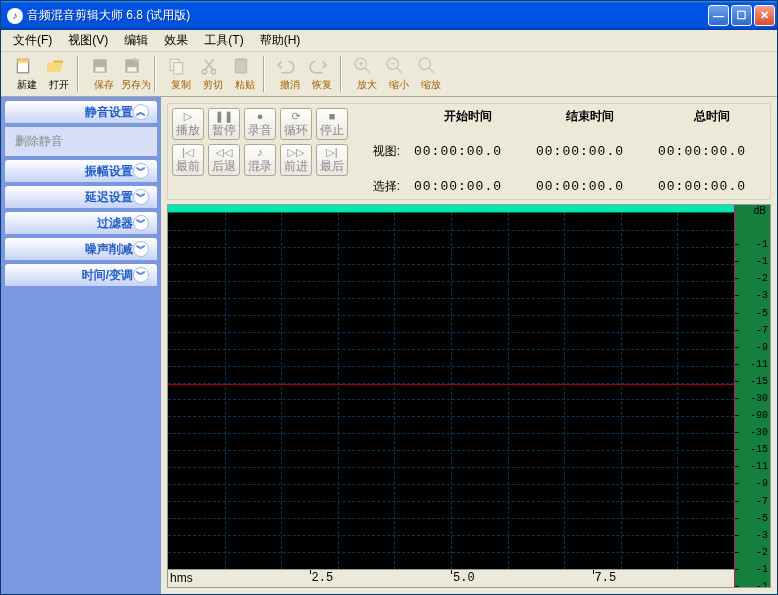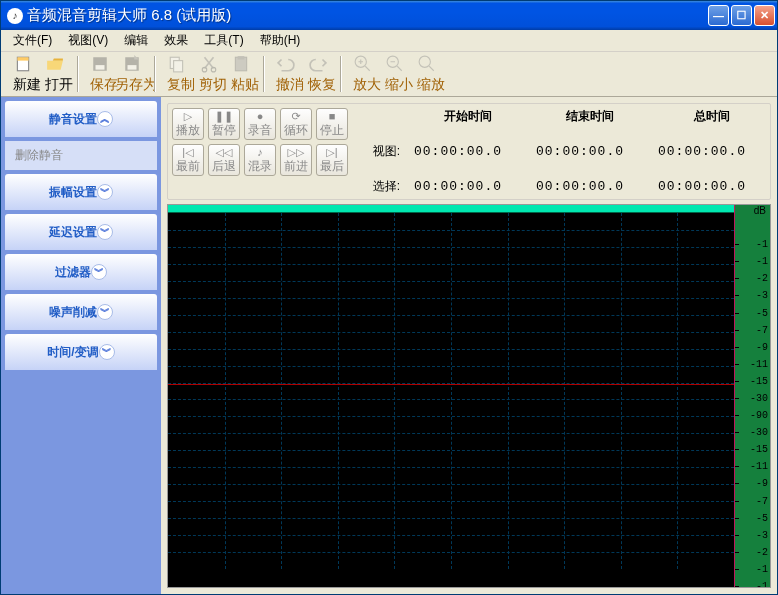--- a/index.html
+++ b/index.html
@@ -1,39 +1,39 @@
 <!DOCTYPE html>
 <html><head>
 <meta charset="utf-8">
 <style>
 * { margin: 0; padding: 0; box-sizing: border-box; font-family: "Microsoft YaHei", SimSun, Arial, sans-serif; font-size: 12px; }
 body { background: #ece9d8; width: 778px; height: 595px; overflow: hidden; border: 1px solid #003c74; }
 
 .titlebar { height: 29px; background: linear-gradient(to bottom, #3c8cde 0%, #0054e3 8%, #0054e3 40%, #0050da 88%, #003ca6 100%); display: flex; align-items: center; padding: 0 2px 0 6px; color: white; }
 .titlebar .icon { width: 16px; height: 16px; background: #fff; border-radius: 50%; display: flex; align-items: center; justify-content: center; margin-right: 4px; font-size: 10px; color: #333; }
-.titlebar .title { flex: 1; font-size: 15px; text-shadow: 1px 1px 1px rgba(0,0,0,.4); }
+.titlebar .title { flex: 1; font-size: 12px; text-shadow: 1px 1px 1px rgba(0,0,0,.4); }
 .titlebar .winbtns { display: flex; gap: 2px; }
 .titlebar .winbtn { width: 21px; height: 21px; border: 1px solid #fff; border-radius: 3px; display: flex; align-items: center; justify-content: center; color: white; font-weight: bold; font-size: 11px; cursor: pointer; }
 .winbtn.min, .winbtn.max { background: linear-gradient(to bottom, #6fa1e6, #2b6ad2); }
 .winbtn.close { background: linear-gradient(to bottom, #f4a28b, #d64f2f); }
 
 .menubar { height: 22px; background: #ece9d8; display: flex; align-items: center; padding: 0 4px; border-bottom: 1px solid #d4d0c8; }
 .menubar .item { padding: 2px 8px; cursor: pointer; }
 
 .toolbar { height: 45px; background: #ece9d8; display: flex; align-items: center; padding: 2px 6px; border-bottom: 1px solid #aca899; gap: 0; }
 .toolbar .tbtn { width: 32px; display: flex; flex-direction: column; align-items: center; gap: 2px; cursor: pointer; padding: 2px 4px; }
 .toolbar .tbtn.disabled { color: #a16207; cursor: default; }
 .toolbar .tbtn .ic { width: 20px; height: 20px; display: flex; align-items: center; justify-content: center; }
-.toolbar .tbtn .lbl { font-size: 14px; white-space: nowrap; margin-left: 8px; }
+.toolbar .tbtn .lbl { font-size: 10px; white-space: nowrap; margin-left: 8px; }
 .toolbar .sep { width: 1px; height: 36px; background: #aca899; margin: 0 6px; box-shadow: 1px 0 0 #fff; }
 
 .body { display: flex; height: calc(100% - 96px); }
 
 .sidebar { width: 160px; background: #7b97e0; padding: 4px; display: flex; flex-direction: column; gap: 4px; }
-.panel-head { background: linear-gradient(to bottom, #fff, #c6d3f7); border-radius: 3px 3px 0 0; height: 36px; display: flex; align-items: center; padding: 0 8px; color: #215dc6; font-weight: bold; cursor: pointer; justify-content: center; }
+.panel-head { background: linear-gradient(to bottom, #fff, #c6d3f7); border-radius: 3px 3px 0 0; height: 22px; display: flex; align-items: center; padding: 0 8px; color: #215dc6; font-weight: bold; cursor: pointer; justify-content: flex-end; }
 .panel-head .chev { font-size: 10px; color: #5a7edc; border: 1px solid #a8bce8; border-radius: 50%; width: 16px; height: 16px; display: flex; align-items: center; justify-content: center; background: #fff; }
 .panel-body { background: #d6dff7; padding: 6px 10px; display: flex; flex-direction: column; gap: 4px; }
 .panel-body .link { color: #888; cursor: pointer; }
 .panel-body .link.enabled { color: #215dc6; }
 
 .main { flex: 1; background: #ece9d8; padding: 6px; display: flex; flex-direction: column; gap: 4px; overflow: hidden; }
 
 .transport-area { display: flex; gap: 12px; align-items: stretch; border: 1px solid #d4d0c8; border-radius: 2px; padding: 4px; background: #ece9d8; }
 .transport-btns { display: flex; flex-direction: column; gap: 4px; }
 .btnrow { display: flex; gap: 4px; }
@@ -322,20 +322,29 @@
             <div style="position: absolute; left: 0px; right: 0px; top: 57.1429%; height: 0px; border-top: 1px dashed rgb(0, 56, 88);"></div>
             <div style="position: absolute; left: 0px; right: 0px; top: 61.9048%; height: 0px; border-top: 1px dashed rgb(0, 56, 88);"></div>
             <div style="position: absolute; left: 0px; right: 0px; top: 66.6667%; height: 0px; border-top: 1px dashed rgb(0, 56, 88);"></div>
             <div style="position: absolute; left: 0px; right: 0px; top: 71.4286%; height: 0px; border-top: 1px dashed rgb(0, 56, 88);"></div>
             <div style="position: absolute; left: 0px; right: 0px; top: 76.1905%; height: 0px; border-top: 1px dashed rgb(0, 56, 88);"></div>
             <div style="position: absolute; left: 0px; right: 0px; top: 80.9524%; height: 0px; border-top: 1px dashed rgb(0, 56, 88);"></div>
             <div style="position: absolute; left: 0px; right: 0px; top: 85.7143%; height: 0px; border-top: 1px dashed rgb(0, 56, 88);"></div>
             <div style="position: absolute; left: 0px; right: 0px; top: 90.4762%; height: 0px; border-top: 1px dashed rgb(0, 56, 88);"></div>
             <div style="position: absolute; left: 0px; right: 0px; top: 95.2381%; height: 0px; border-top: 1px dashed rgb(0, 56, 88);"></div>
             <div class="redline" style="top: 48%;"></div>
+          </div>
+        <div class="time-axis" id="timeaxis">
+            <span class="hms">hms</span>
+            <span class="ttick" style="left:25%"></span>
+            <span class="tlbl" style="left:calc(25% + 2px)">2.5</span>
+            <span class="ttick" style="left:50%"></span>
+            <span class="tlbl" style="left:calc(50% + 2px)">5.0</span>
+            <span class="ttick" style="left:75%"></span>
+            <span class="tlbl" style="left:calc(75% + 2px)">7.5</span>
           </div>
       </div>
       <div class="db-scale" id="dbscale">
           <span class="db-unit">dB</span>
           <span class="tick" style="top:10.238095238095237%"></span>
           <span class="lbl" style="top:calc(10.238095238095237% - 5px)">-1</span>
           <span class="tick" style="top:14.714285714285714%"></span>
           <span class="lbl" style="top:calc(14.714285714285714% - 5px)">-1</span>
           <span class="tick" style="top:19.19047619047619%"></span>
           <span class="lbl" style="top:calc(19.19047619047619% - 5px)">-2</span>

